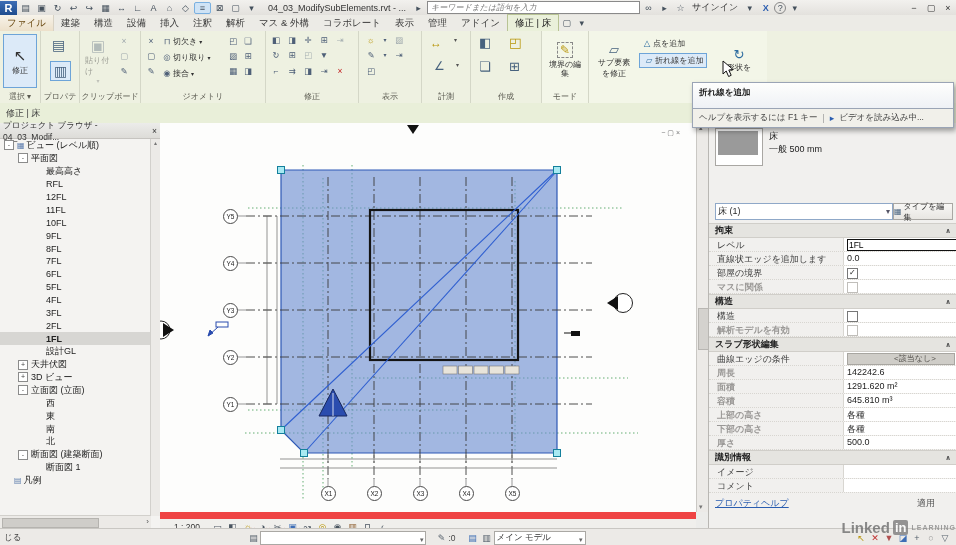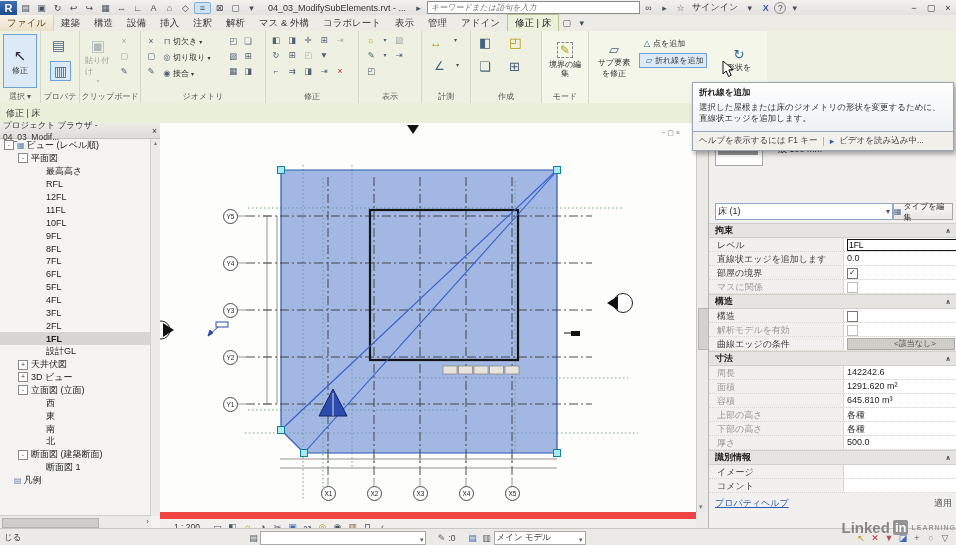--- a/index.html
+++ b/index.html
@@ -61,28 +61,28 @@
   #typename{position:absolute;left:60px;top:7px;color:#222;}
   #typedesc{position:absolute;left:60px;top:20px;color:#222;}
   #selector{position:absolute;left:6px;top:80px;width:172px;height:15px;background:#fff;border:1px solid #8fa8c8;display:flex;align-items:center;padding:0 2px;}
   #seldd{margin-left:auto;color:#556;font-size:8px;}
   #edittype{position:absolute;left:184px;top:80px;width:58px;height:15px;background:linear-gradient(#f8f7f5,#e8e6e2);border:1px solid #a9a7a3;font-size:8px;display:flex;align-items:center;justify-content:center;gap:2px;color:#333;}
   #propgrid{position:absolute;left:0px;top:100px;right:0px;}
   .sechdr{height:13px;background:#e5e4e0;border-top:1px solid #d0cec9;border-bottom:1px solid #d0cec9;font-weight:bold;color:#222;display:flex;align-items:center;padding:0 6px;}
   .sechdr .chev{margin-left:auto;font-size:7px;color:#555;}
   .prow{height:13px;display:flex;border-bottom:1px dotted #d8d6d1;}
   .plab{width:116px;padding:1px 12px 0 8px;color:#3c3c3c;overflow:hidden;white-space:nowrap;}
-  .plab.dis{color:#9a9896;}
+  .plab.dis{color:#9a9896;font-weight:bold;}
   .pval{width:110px;background:#fff;border-left:1px solid #d8d6d1;padding:1px 2px 0 3px;color:#222;overflow:hidden;white-space:nowrap;}
   .pval input{width:100%;height:10px;border:1.4px solid #111;font-size:8.5px;padding:0 1px;font-family:"Liberation Sans",sans-serif;}
   .cbox{width:9px;height:9px;border:1px solid #777;background:#fff;font-size:8px;line-height:8px;text-align:center;color:#222;margin-top:1px;}
   .cbox.dis{border-color:#c0beba;}
   .nabtn{background:#cfcdc8;border:1px solid #a8a6a1;color:#55524e;text-align:center;height:10px;line-height:10px;margin-top:0px;font-size:8px;padding-left:28px;}
   #prophelp{position:absolute;left:6px;bottom:18px;color:#2a5db0;text-decoration:underline;}
-  #applybtn{position:absolute;right:5px;bottom:18px;color:#555;}
+  #applybtn{position:absolute;right:22px;bottom:18px;color:#555;}
   
   #statusbar{left:0;top:528px;width:956px;height:17px;background:#eceae7;border-top:1px solid #c9c7c3;font-size:8.5px;color:#444;}
   .scombo{height:12px;background:#fff;border:1px solid #aaa8a4;display:flex;align-items:flex-end;padding:0 2px;color:#333;}
   .sic{width:14px;text-align:center;font-size:9px;color:#55606c;}
   
   #tooltip{left:692px;top:82px;width:262px;z-index:60;box-shadow:2px 3px 5px rgba(0,0,0,0.35);font-size:8.5px;}
   #ttbody{background:linear-gradient(#fefefd,#eef1f5);border:1px solid #9aa4b5;padding:4px 6px 6px 6px;}
   #tttitle{font-weight:bold;color:#1e1e1e;margin-bottom:3px;}
   #ttdesc{color:#333;line-height:1.35;}
   #ttfoot{background:#f1f0ea;border:1px solid #9aa4b5;border-top:none;padding:3px 6px;display:flex;align-items:center;gap:5px;color:#444;}
@@ -578,30 +578,30 @@
         <div class="pval">
             <div class="cbox"></div>
           </div>
       </div>
       <div class="prow">
         <div class="plab dis">解析モデルを有効</div>
         <div class="pval">
             <div class="cbox dis"></div>
           </div>
       </div>
+      <div class="sechdr">
+          <span>スラブ形状編集</span>
+          <span class="chev">∧</span>
+        </div>
       <div class="prow">
         <div class="plab">曲線エッジの条件</div>
         <div class="pval">
             <div class="nabtn">&lt;該当なし&gt;</div>
           </div>
       </div>
-      <div class="sechdr">
-          <span>寸法</span>
-          <span class="chev">∧</span>
-        </div>
       <div class="prow">
         <div class="plab dis">周長</div>
         <div class="pval">142242.6</div>
       </div>
       <div class="prow">
         <div class="plab dis">面積</div>
         <div class="pval">1291.620 m²</div>
       </div>
       <div class="prow">
         <div class="plab dis">容積</div>
@@ -656,21 +656,20 @@
     <span class="sic" style="color:#b05050;">▼</span>
     <span class="sic" style="color:#3d6db5;">◪</span>
     <span class="sic">+</span>
     <span class="sic" style="color:#999;">○</span>
     <span class="sic" style="margin-right:4px;">▽</span>
   </div>
 
   <div id="tooltip" class="abs">
     <div id="ttbody">
       <div id="tttitle">折れ線を追加</div>
-      <div id="ttdesc">選択した屋根または床のジオメトリの形状を変更するために、直線状エッジを追加します。</div>
     </div>
     <div id="ttfoot">
       <span>ヘルプを表示するには F1 キー</span>
       <span style="color:#999;">|</span>
       <span id="ttvideoic">▸</span>
       <span>ビデオを読み込み中...</span>
     </div>
   </div>
 
   <svg id="cursor" class="abs" width="14" height="18" viewBox="0 0 14 18">

